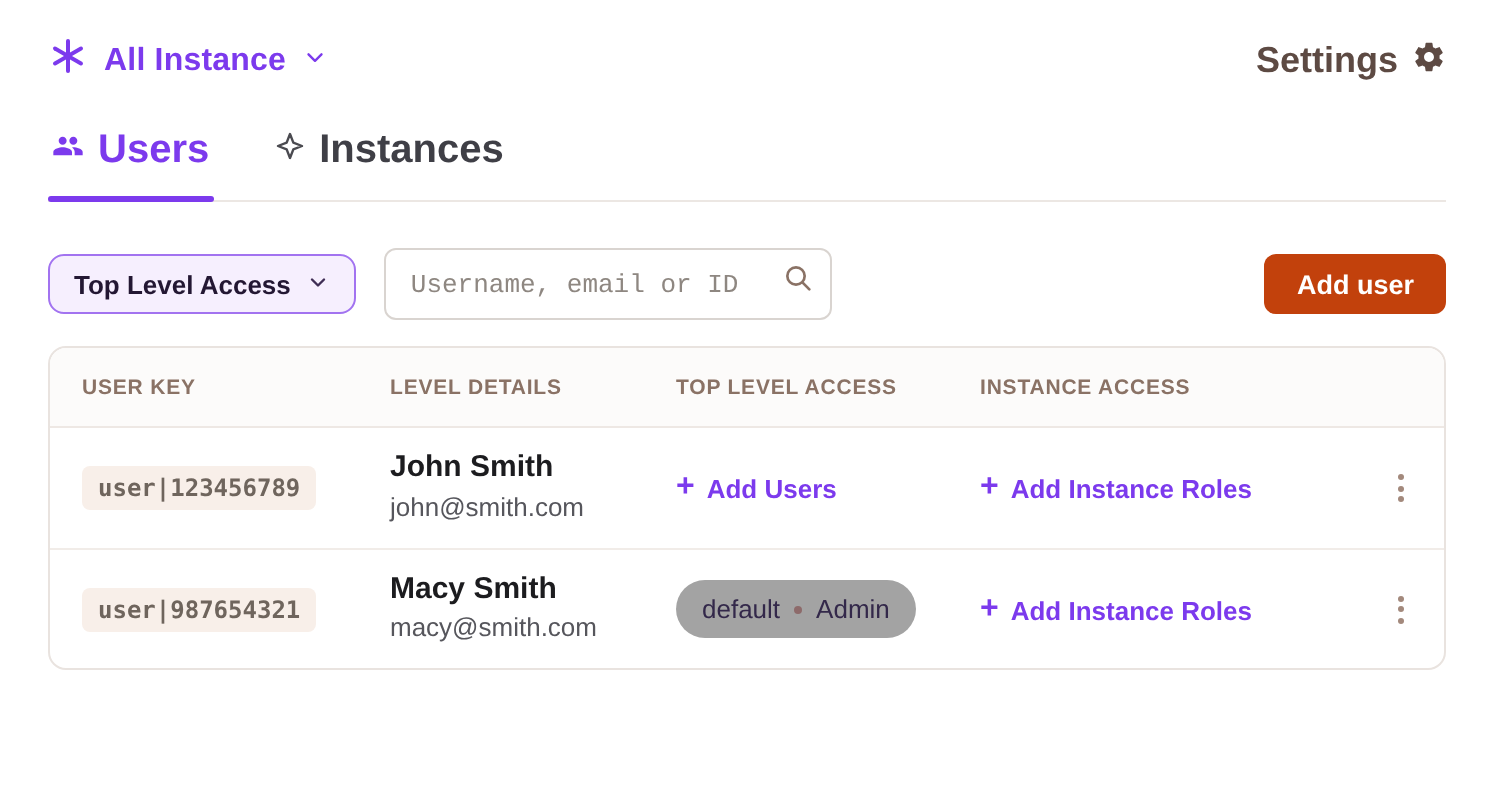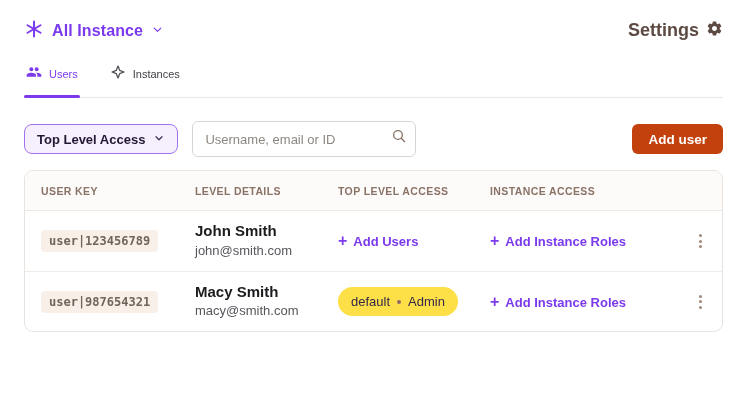--- a/index.html
+++ b/index.html
@@ -10,35 +10,35 @@
   
   .topbar { display:flex; align-items:center; justify-content:space-between; padding-top:19px; height:42px; }
   .brand { display:flex; align-items:center; gap:8px; cursor:pointer; }
   .brand-label { font-size:16px; font-weight:700; color:#7c3aed; letter-spacing:.1px; }
   .settings { display:flex; align-items:center; gap:7px; cursor:pointer; }
   .settings-label { font-size:18px; font-weight:600; color:#5d4a43; }
 
   
   .tabs { display:flex; align-items:flex-end; gap:28px; margin-top:14px; border-bottom:1px solid #ece7e3; }
   .tab { display:flex; align-items:center; gap:7px; padding:8px 2px 13px 2px; position:relative; cursor:pointer; }
-  .tab-label { font-size:11px; font-weight:400; color:#3f3f46; }
+  .tab-label { font-size:20px; font-weight:700; color:#3f3f46; }
   .tab.active .tab-label { color:#7c3aed; }
   .tab.active::after { content:""; position:absolute; left:0; right:0; bottom:-1px; height:3px;
     background:#7c3aed; border-radius:2px; }
 
   
   .controls { display:flex; align-items:center; margin-top:26px; height:30px; }
   .filter-btn { display:flex; align-items:center; gap:8px; height:30px; padding:0 12px;
     background:#f6effe; border:1px solid #a273f0; border-radius:8px; cursor:pointer;
     font-family:"Liberation Sans", sans-serif; }
   .filter-label { font-size:13px; font-weight:700; color:#231733; }
   .search-wrap { position:relative; margin-left:14px; }
   .search-input { width:224px; height:36px; border:1px solid #d9d4d0; border-radius:6px;
     padding:0 32px 0 12px; font-size:13px; color:#3f3f46; outline:none;
-    font-family:Liberation Sans, sans-serif; }
+    font-family:Liberation Mono, monospace; }
   .search-input::placeholder { color:#8e8781; }
   .search-icon-box { position:absolute; right:9px; top:7px; }
   .add-user-btn { margin-left:auto; height:30px; padding:0 16px; background:#c2410c; color:#ffffff;
     border:none; border-radius:6px; font-size:13.5px; font-weight:700; cursor:pointer;
     font-family:"Liberation Sans", sans-serif; }
 
   
   .table { margin-top:16px; border:1px solid #e9e3df; border-radius:9px; overflow:hidden; background:#fff; }
   .tgrid { display:grid; grid-template-columns:154px 143px 152px 178px 1fr; align-items:center; padding:0 16px; }
   .thead { height:40px; background:#fcfbfa; border-bottom:1px solid #eee8e4; }
@@ -49,21 +49,21 @@
   .key-chip { display:inline-block; background:#f8efe9; color:#6f655d; border-radius:4px;
     padding:4px 8px; font-family:"DejaVu Sans Mono", monospace; font-size:12px;font-weight:bold; }
   .user-name { font-size:15px; font-weight:700; color:#1c1c1f; line-height:1.25; }
   .user-email { font-size:13px; color:#56565c; line-height:1.3; margin-top:2px; }
 
   .role-link { display:inline-flex; align-items:center; gap:6px; color:#7c3aed; font-size:13px;
     font-weight:700; cursor:pointer; background:none; border:none; padding:0;
     font-family:"Liberation Sans", sans-serif; }
   .plus-glyph { font-size:16px; font-weight:600; line-height:1; margin-top:-1px; }
 
-  .badge { display:inline-flex; align-items:center; gap:7px; background:#fde047; border-radius:15px;
+  .badge { display:inline-flex; align-items:center; gap:7px; background:#a3a3a3; border-radius:15px;
     padding:7px 13px; }
   .badge-text { font-size:13px; font-weight:500; color:#33284a; }
   .badge-dot { width:4px; height:4px; border-radius:50%; background:#8d6a6a; }
 
   .kebab { display:flex; flex-direction:column; align-items:center; gap:2.5px; margin-left:auto;
     background:none; border:none; cursor:pointer; padding:4px; }
   .kebab i { width:3px; height:3px; border-radius:50%; background:#a3897c; display:block; }
   .cell-last { display:flex; justify-content:flex-end; }
 </style>
 </head>

